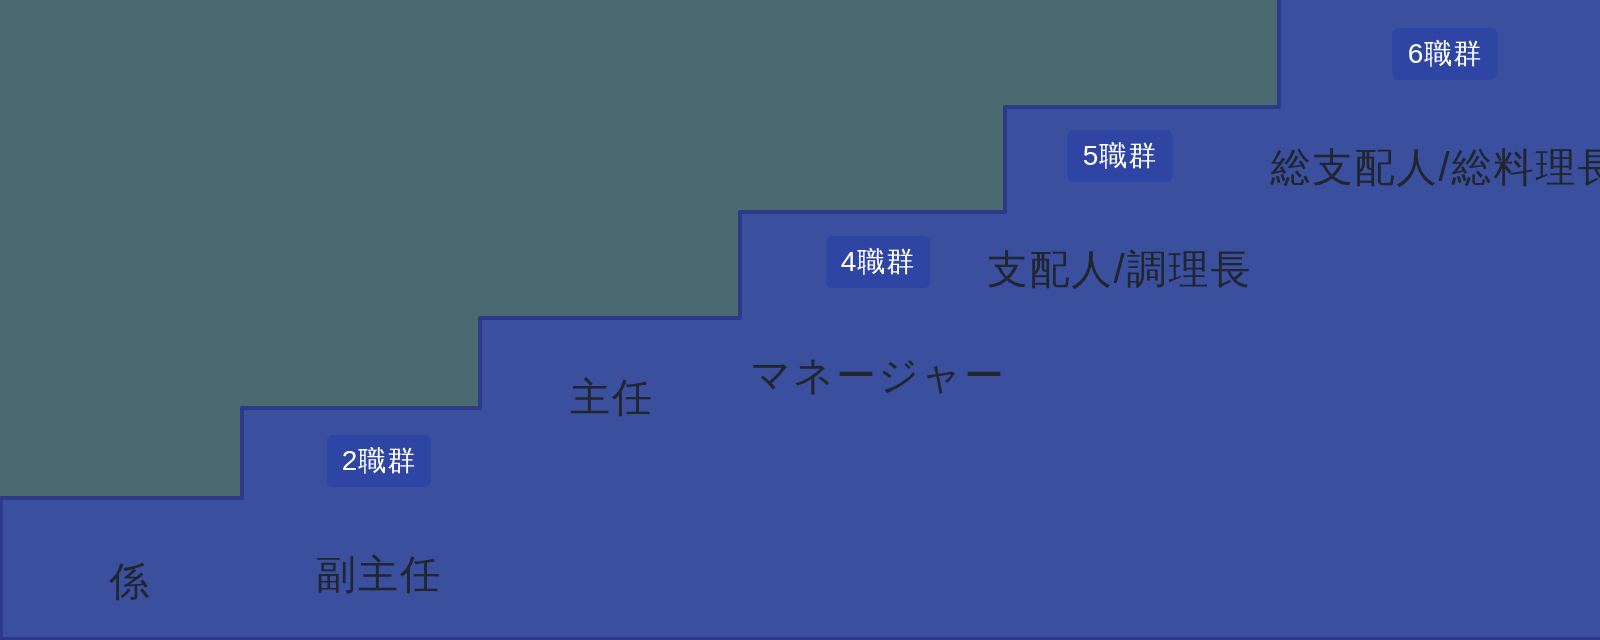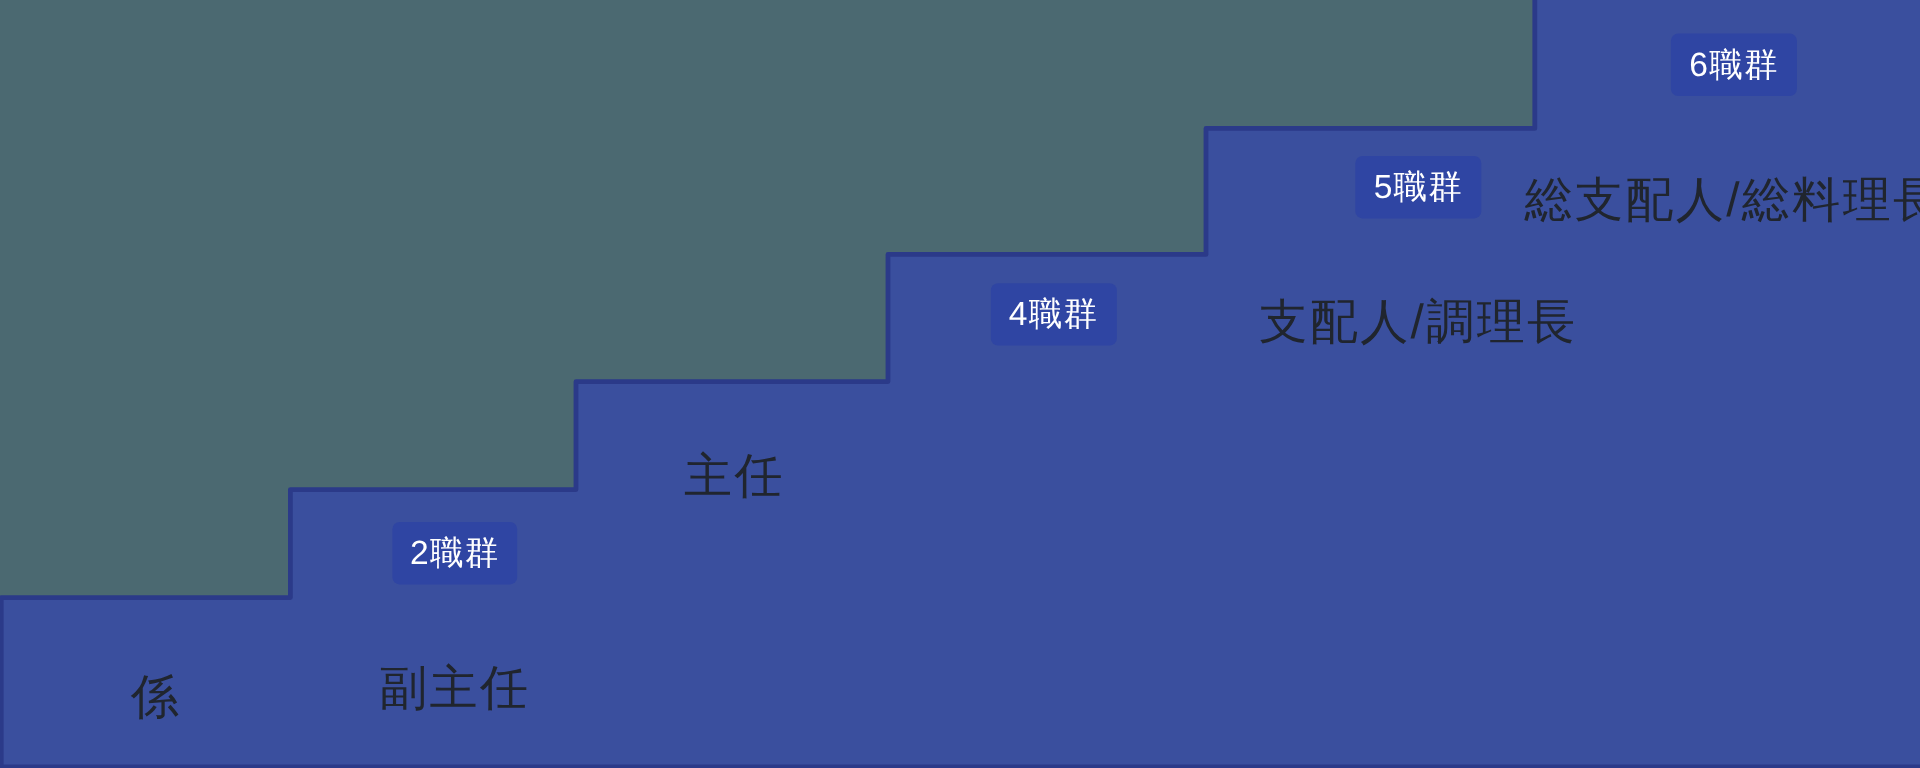--- a/index.html
+++ b/index.html
@@ -56,21 +56,21 @@
     font-weight:400;
     line-height:1.1;
     letter-spacing:2px;
     margin-top:36px;
   }
   
   .step-1{left:130px; top:523px;}
   .step-2{left:379px; top:435px;}
   .step-3{left:612px; top:339px;}
   .step-4{left:878px; top:236px;}
-  .step-5{left:1182px;top:130px;}
+  .step-5{left:1120px;top:130px;}
   .step-6{left:1445px;top:28px;}
 </style>
 </head>
 <body>
 
 <div class="canvas">
 
   <svg class="stair-svg" viewBox="0 0 1600 640" preserveAspectRatio="none" aria-hidden="true">
     <polygon class="staircase" points="1,639 1,498 242,498 242,408 480,408 480,318 740,318 740,212 1005,212 1005,107 1279,107 1279,-8 1610,-8 1610,639"></polygon>
   </svg>
@@ -83,20 +83,21 @@
     <span class="grade-badge">2職群</span>
     <span class="role-label">副主任</span>
   </div>
 
   <div class="step-label step-3">
     <span class="role-label">主任</span>
   </div>
 
   <div class="step-label step-4">
     <span class="grade-badge">4職群</span>
+    <span class="role-label">マネージャー</span>
   </div>
 
   <div class="step-label step-5">
     <span class="grade-badge">5職群</span>
     <span class="role-label">支配人/調理長</span>
   </div>
 
   <div class="step-label step-6">
     <span class="grade-badge">6職群</span>
     <span class="role-label">総支配人/総料理長</span>

